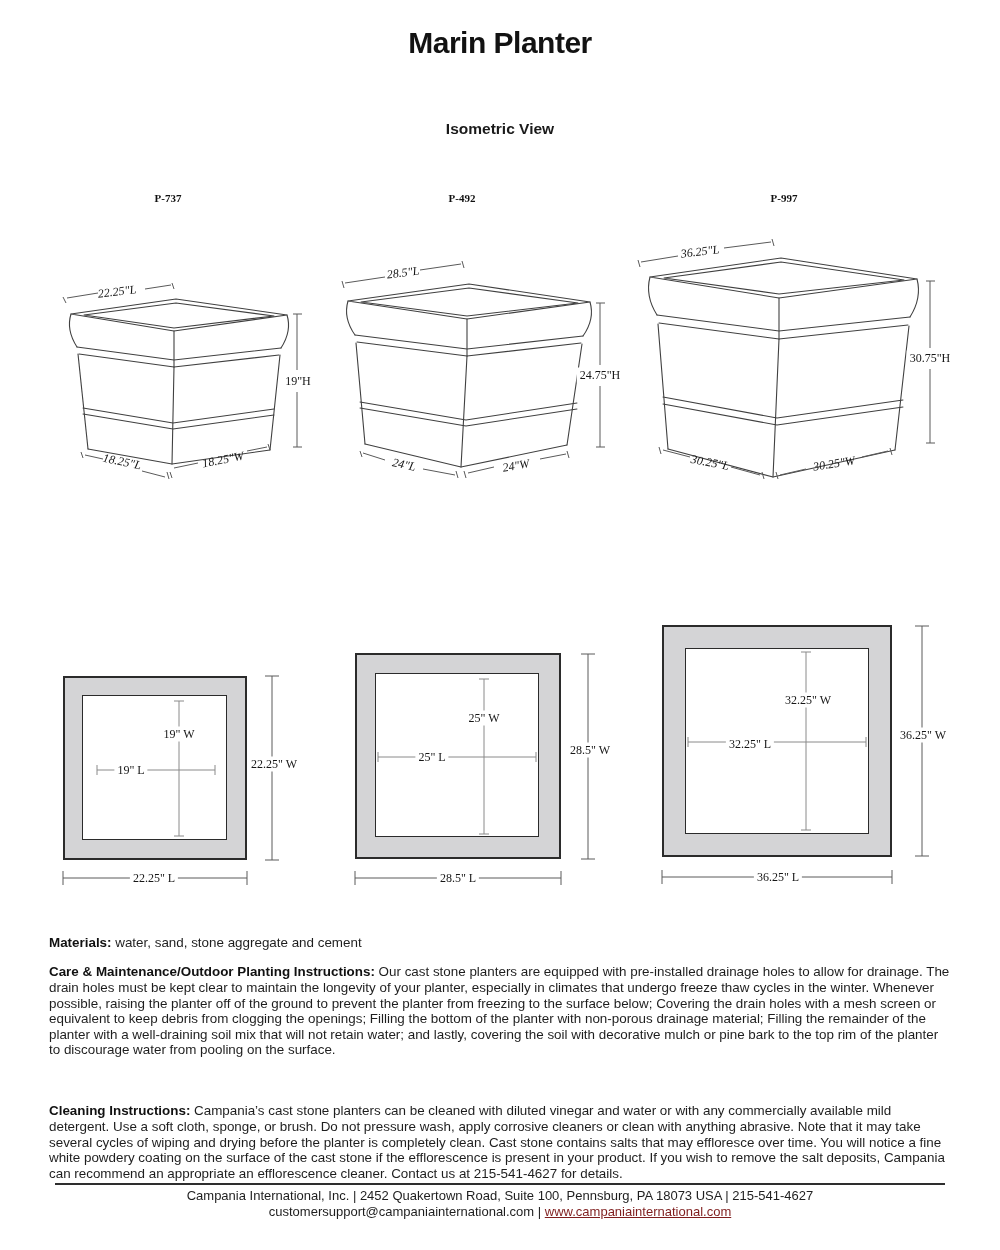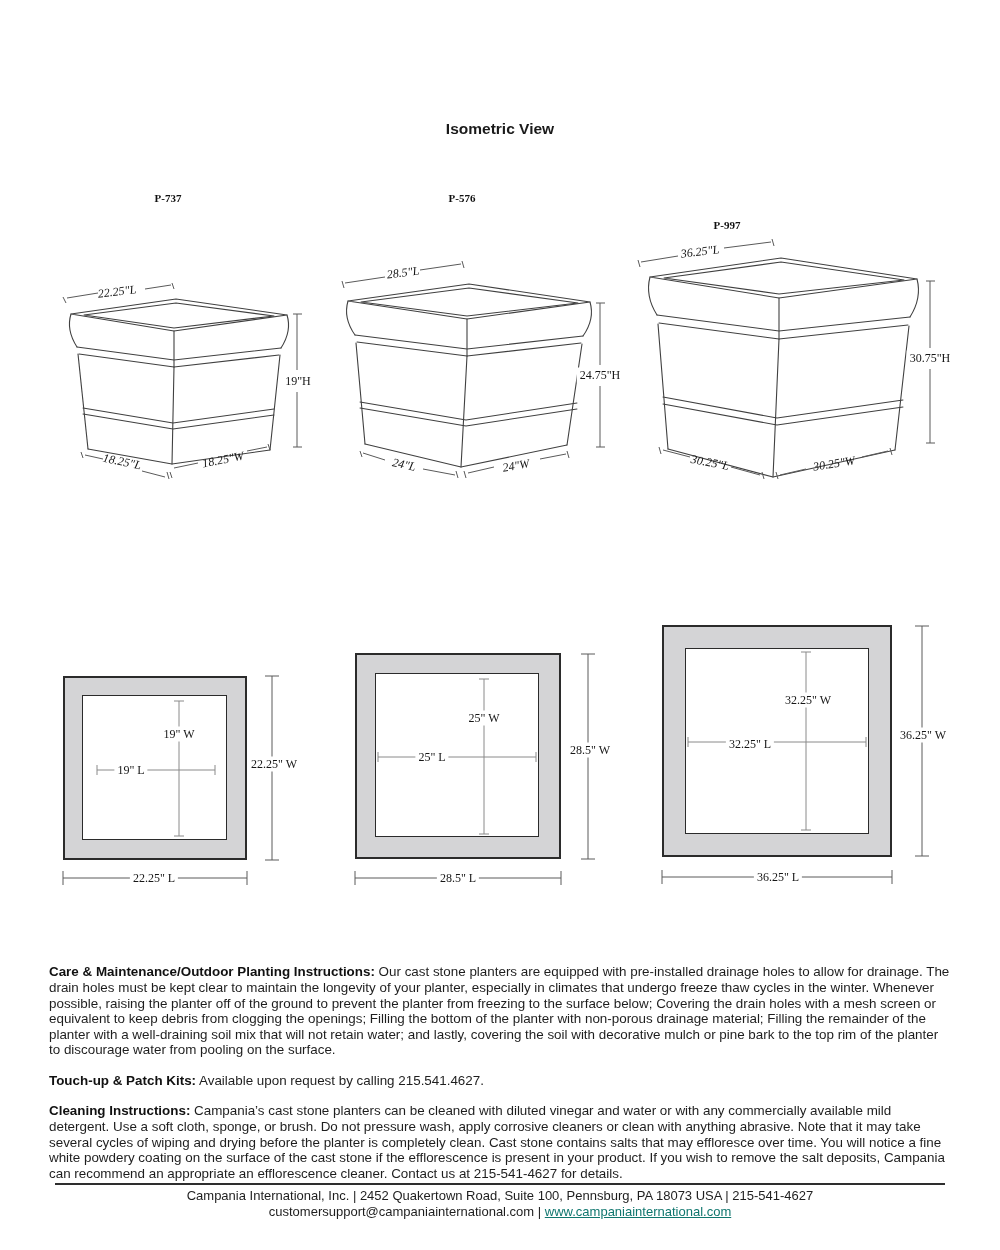--- a/index.html
+++ b/index.html
@@ -33,33 +33,34 @@
   .dim-label.bg { background:#fff; padding:0 3px; }
   .textblock {
     position:absolute; left:49px; width:901px; z-index:2;
     font-size:13.4px; line-height:15.6px; color:#1e1e1e; text-align:left;
   }
   .textblock b { color:#111; }
   .footer-rule { position:absolute; left:55px; right:55px; top:1183px; height:2px; background:#2e2e2e; }
   .footer-line { position:absolute; left:0; right:0; text-align:center; font-size:13px; color:#1e1e1e; }
   .footer-1 { top:1188px; }
   .footer-2 { top:1204px; }
-  .site-link { color:#0f766e; text-decoration:underline; cursor:pointer; }
+  .site-link { color:#7f1d1d; text-decoration:underline; cursor:pointer; }
 </style>
 </head>
 <body>
 
 <div class="page">
 
+  <h1 class="page-title">Marin Planter</h1>
 
   <div class="section-heading heading-iso">Isometric View</div>
 
   <div class="model-label" style="left:168px; top:192px;">P-737</div>
-  <div class="model-label" style="left:462px; top:192px;">P-576</div>
-  <div class="model-label" style="left:727px; top:192px;margin-top:27px;">P-997</div>
+  <div class="model-label" style="left:462px; top:192px;">P-492</div>
+  <div class="model-label" style="left:784px; top:192px;">P-997</div>
 
   <div class="tv-outer" style="left:63px; top:676px; width:180px; height:180px;">
     <div class="tv-inner" style="left:17px; top:17px; width:143px; height:143px;"></div>
   </div>
   <div class="tv-outer" style="left:355px; top:653px; width:202px; height:202px;">
     <div class="tv-inner" style="left:18px; top:18px; width:162px; height:162px;"></div>
   </div>
   <div class="tv-outer" style="left:662px; top:625px; width:226px; height:228px;">
     <div class="tv-inner" style="left:21px; top:21px; width:182px; height:184px;"></div>
   </div>
@@ -173,24 +174,24 @@
   <span class="dim-label bg" style="left:484px; top:718px; transform:translate(-50%,-50%);">25" W</span>
   <span class="dim-label bg" style="left:432px; top:757px; transform:translate(-50%,-50%);">25" L</span>
   <span class="dim-label bg" style="left:590px; top:750px; transform:translate(-50%,-50%);">28.5" W</span>
   <span class="dim-label bg" style="left:458px; top:878px; transform:translate(-50%,-50%);">28.5" L</span>
 
   <span class="dim-label bg" style="left:808px; top:700px; transform:translate(-50%,-50%);">32.25" W</span>
   <span class="dim-label bg" style="left:750px; top:744px; transform:translate(-50%,-50%);">32.25" L</span>
   <span class="dim-label bg" style="left:923px; top:735px; transform:translate(-50%,-50%);">36.25" W</span>
   <span class="dim-label bg" style="left:778px; top:877px; transform:translate(-50%,-50%);">36.25" L</span>
 
+  <p class="textblock" style="top:922px;"><b>Materials:</b><span> water, sand, stone aggregate and cement</span></p>
 
   <p class="textblock" style="top:951px;"><b>Care &amp; Maintenance/Outdoor Planting Instructions:</b><span> Our cast stone planters are equipped with pre-installed drainage holes to allow for drainage. The drain holes must be kept clear to maintain the longevity of your planter, especially in climates that undergo freeze thaw cycles in the winter.  Whenever possible, raising the planter off of the ground to prevent the planter from freezing to the surface below; Covering the drain holes with a mesh screen or equivalent to keep debris from clogging the openings; Filling the bottom of the planter with non-porous drainage material; Filling the remainder of the planter with a well-draining soil mix that will not retain water; and lastly, covering the soil with decorative mulch or pine bark to the top rim of the planter to discourage water from pooling on the surface.</span></p>
 
-  <p class="textblock" style="top:1060px;"><b>Touch-up &amp; Patch Kits:</b><span> Available upon request by calling 215.541.4627.</span></p>
 
   <p class="textblock" style="top:1090px;"><b>Cleaning Instructions:</b><span> Campania’s cast stone planters can be cleaned with diluted vinegar and water or with any commercially available mild detergent. Use a soft cloth, sponge, or brush. Do not pressure wash, apply corrosive cleaners or clean with anything abrasive. Note that it may take several cycles of wiping and drying before the planter is completely clean. Cast stone contains salts that may effloresce over time. You will notice a fine white powdery coating on the surface of the cast stone if the efflorescence is present in your product. If you wish to remove the salt deposits, Campania can recommend an appropriate an efflorescence cleaner. Contact us at 215-541-4627 for details.</span></p>
 
   <div class="footer-rule"></div>
   <div class="footer-line footer-1">Campania International, Inc. | 2452 Quakertown Road, Suite 100, Pennsburg, PA 18073 USA | 215-541-4627</div>
   <div class="footer-line footer-2">
     <span>customersupport@campaniainternational.com</span><span> | </span><a class="site-link">www.campaniainternational.com</a>
   </div>
 
 </div>

